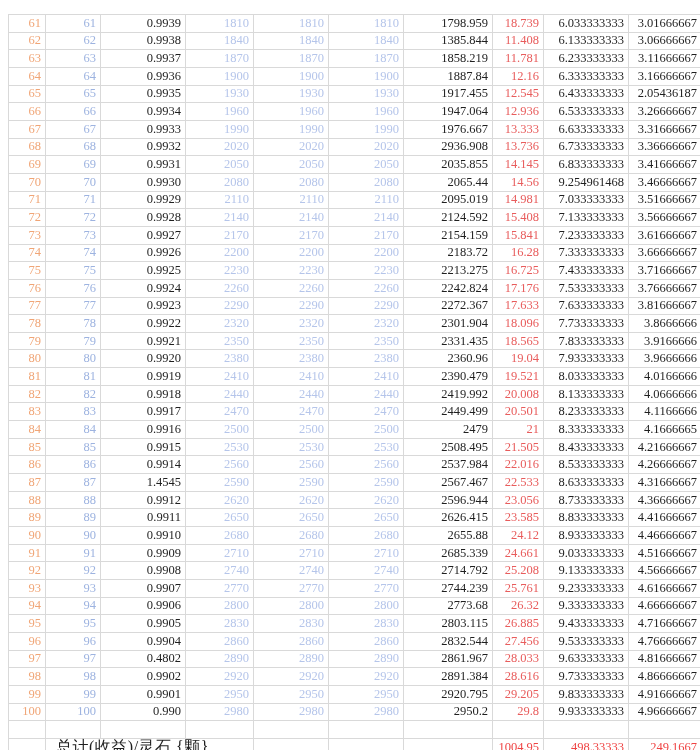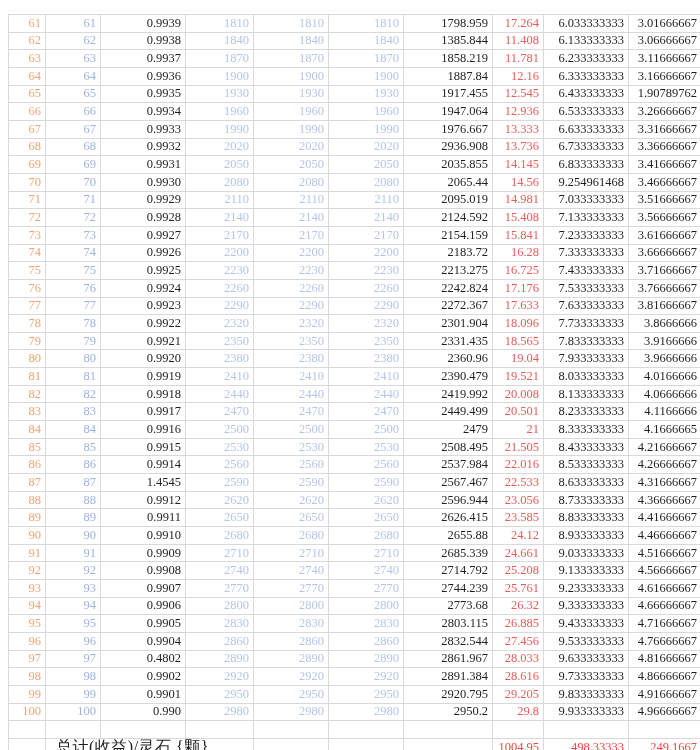--- a/index.html
+++ b/index.html
@@ -58,21 +58,21 @@
   <div class="sheet">
     <div id="rows">
         <div class="row">
           <div class="cell c0">61</div>
           <div class="cell c1">61</div>
           <div class="cell c2">0.9939</div>
           <div class="cell c3">1810</div>
           <div class="cell c4">1810</div>
           <div class="cell c5">1810</div>
           <div class="cell c6">1798.959</div>
-          <div class="cell c7">17.264</div>
+          <div class="cell c7">18.739</div>
           <div class="cell c8">6.033333333</div>
           <div class="cell c9">3.01666667</div>
         </div>
         <div class="row">
           <div class="cell c0">62</div>
           <div class="cell c1">62</div>
           <div class="cell c2">0.9938</div>
           <div class="cell c3">1840</div>
           <div class="cell c4">1840</div>
           <div class="cell c5">1840</div>
@@ -108,21 +108,21 @@
         <div class="row">
           <div class="cell c0">65</div>
           <div class="cell c1">65</div>
           <div class="cell c2">0.9935</div>
           <div class="cell c3">1930</div>
           <div class="cell c4">1930</div>
           <div class="cell c5">1930</div>
           <div class="cell c6">1917.455</div>
           <div class="cell c7">12.545</div>
           <div class="cell c8">6.433333333</div>
-          <div class="cell c9">1.90789762</div>
+          <div class="cell c9">2.05436187</div>
         </div>
         <div class="row">
           <div class="cell c0">66</div>
           <div class="cell c1">66</div>
           <div class="cell c2">0.9934</div>
           <div class="cell c3">1960</div>
           <div class="cell c4">1960</div>
           <div class="cell c5">1960</div>
           <div class="cell c6">1947.064</div>
           <div class="cell c7">12.936</div>

